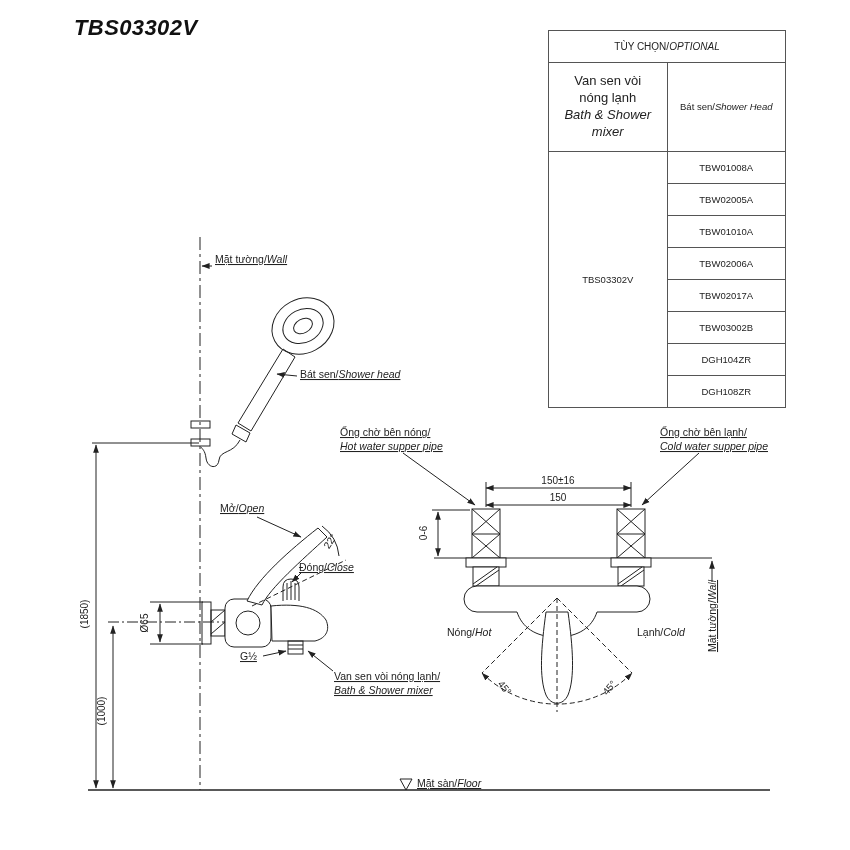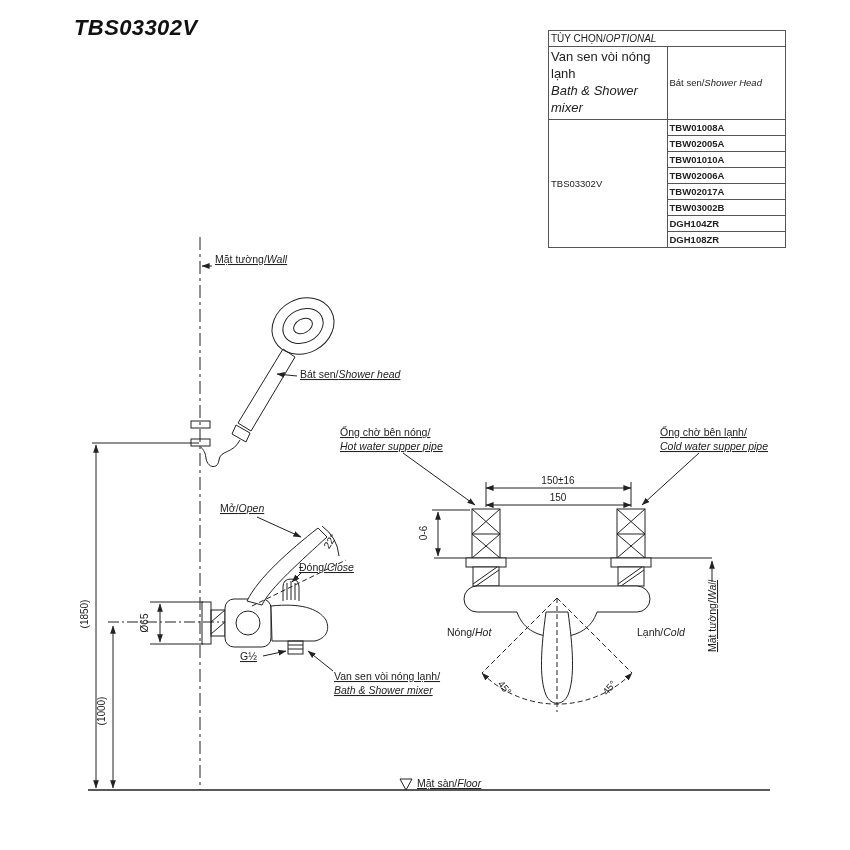--- a/index.html
+++ b/index.html
@@ -1,26 +1,26 @@
 <!DOCTYPE html>
 <html><head>
 <meta charset="utf-8">
 <style>
   * { margin:0; padding:0; box-sizing:border-box; }
   html,body { background:#fff; }
   body { width:850px; height:850px; font-family:"Liberation Sans", sans-serif; position:relative; }
   .page { position:relative; width:804px; height:850px; background:#fff; overflow:hidden; }
   .title { position:absolute; left:74px; top:15px; font-size:22px; font-weight:bold; font-style:italic; color:#111; letter-spacing:.4px; }
   .spec-table { position:absolute; left:548px; top:30px; width:238px; border-collapse:collapse; color:#222; table-layout:fixed; }
-  .spec-table td { border:1px solid #555; text-align:left; vertical-align:middle; padding:2px; }
+  .spec-table td { border:1px solid #555; text-align:center; vertical-align:middle; padding:10px; }
   .th-main { font-size:10px; padding:4px 2px; }
   .th-sub1 { font-size:13px; line-height:1.3; }
   .th-sub2 { font-size:9.5px; }
   .col-mixer { width:106px; }
-  .code { font-size:9.5px; padding:2.4px 2px;font-weight:bold; }
+  .code { font-size:9.5px; padding:2.4px 2px; }
   .merged { font-size:9.5px; }
   .it { font-style:italic; }
   svg { position:absolute; left:0; top:0; }
   svg text { fill:#222; font-family:"Liberation Sans", sans-serif; }
   .u { text-decoration:underline; }
   .lbl { font-size:10.5px; }
   .dim { font-size:10px; }
 </style>
 </head>
 <body>

